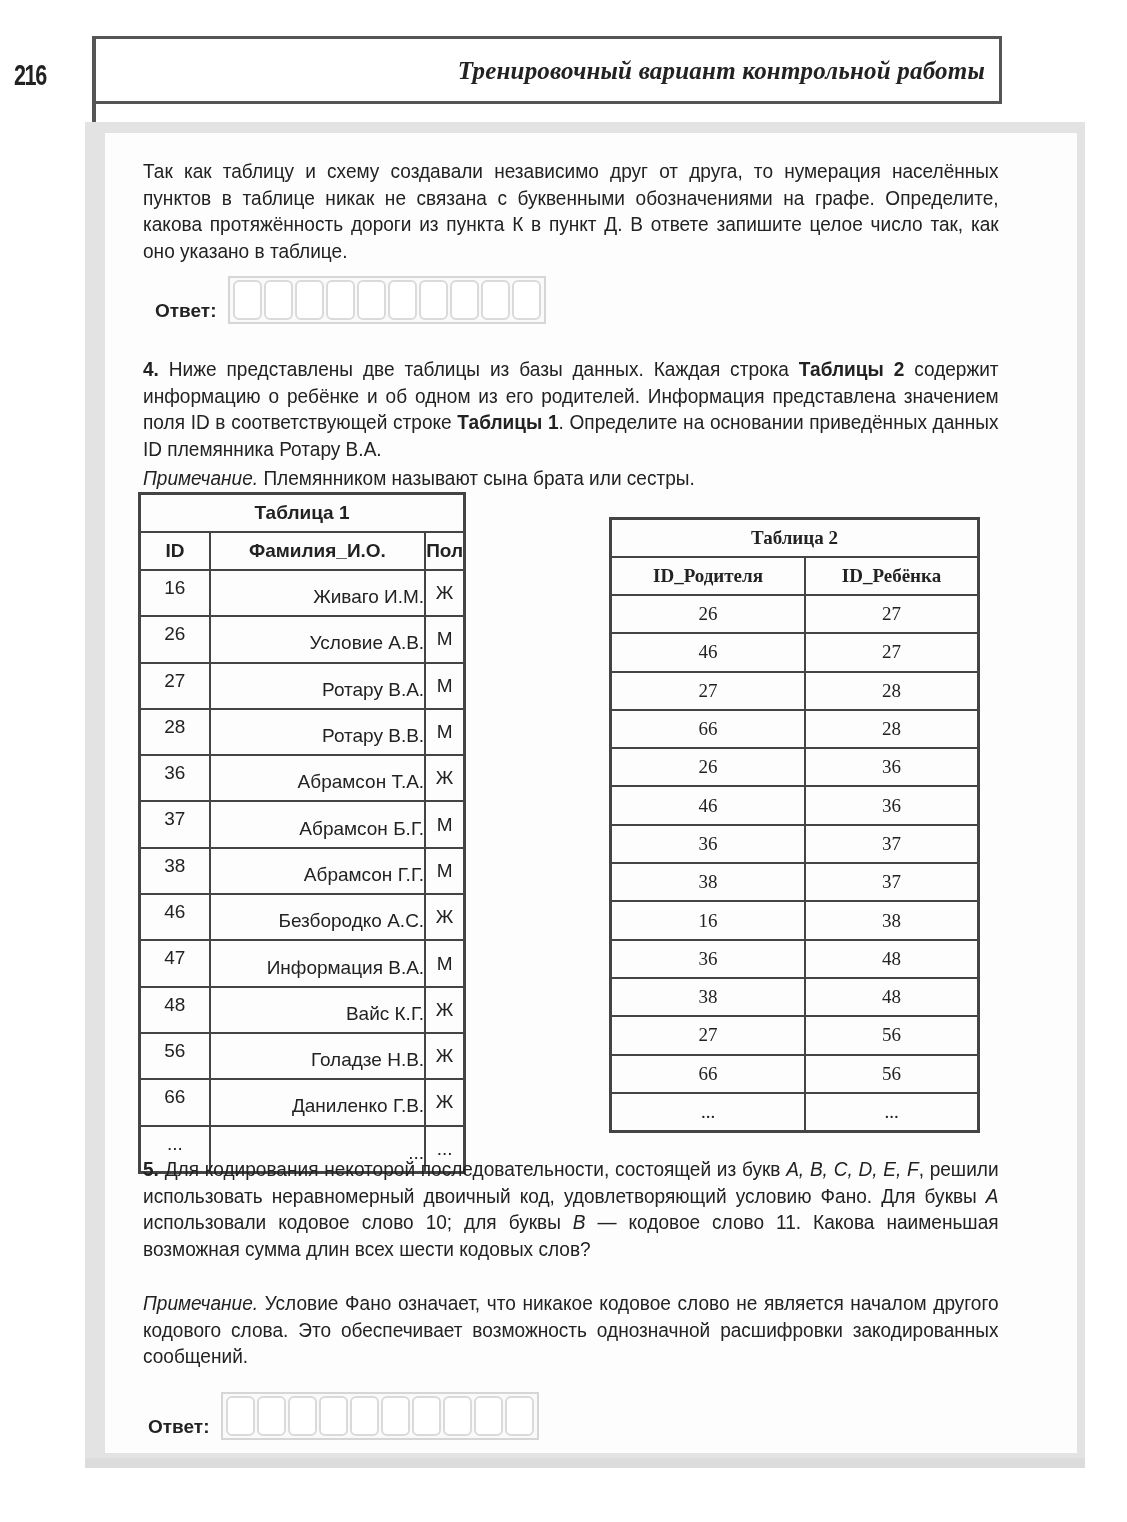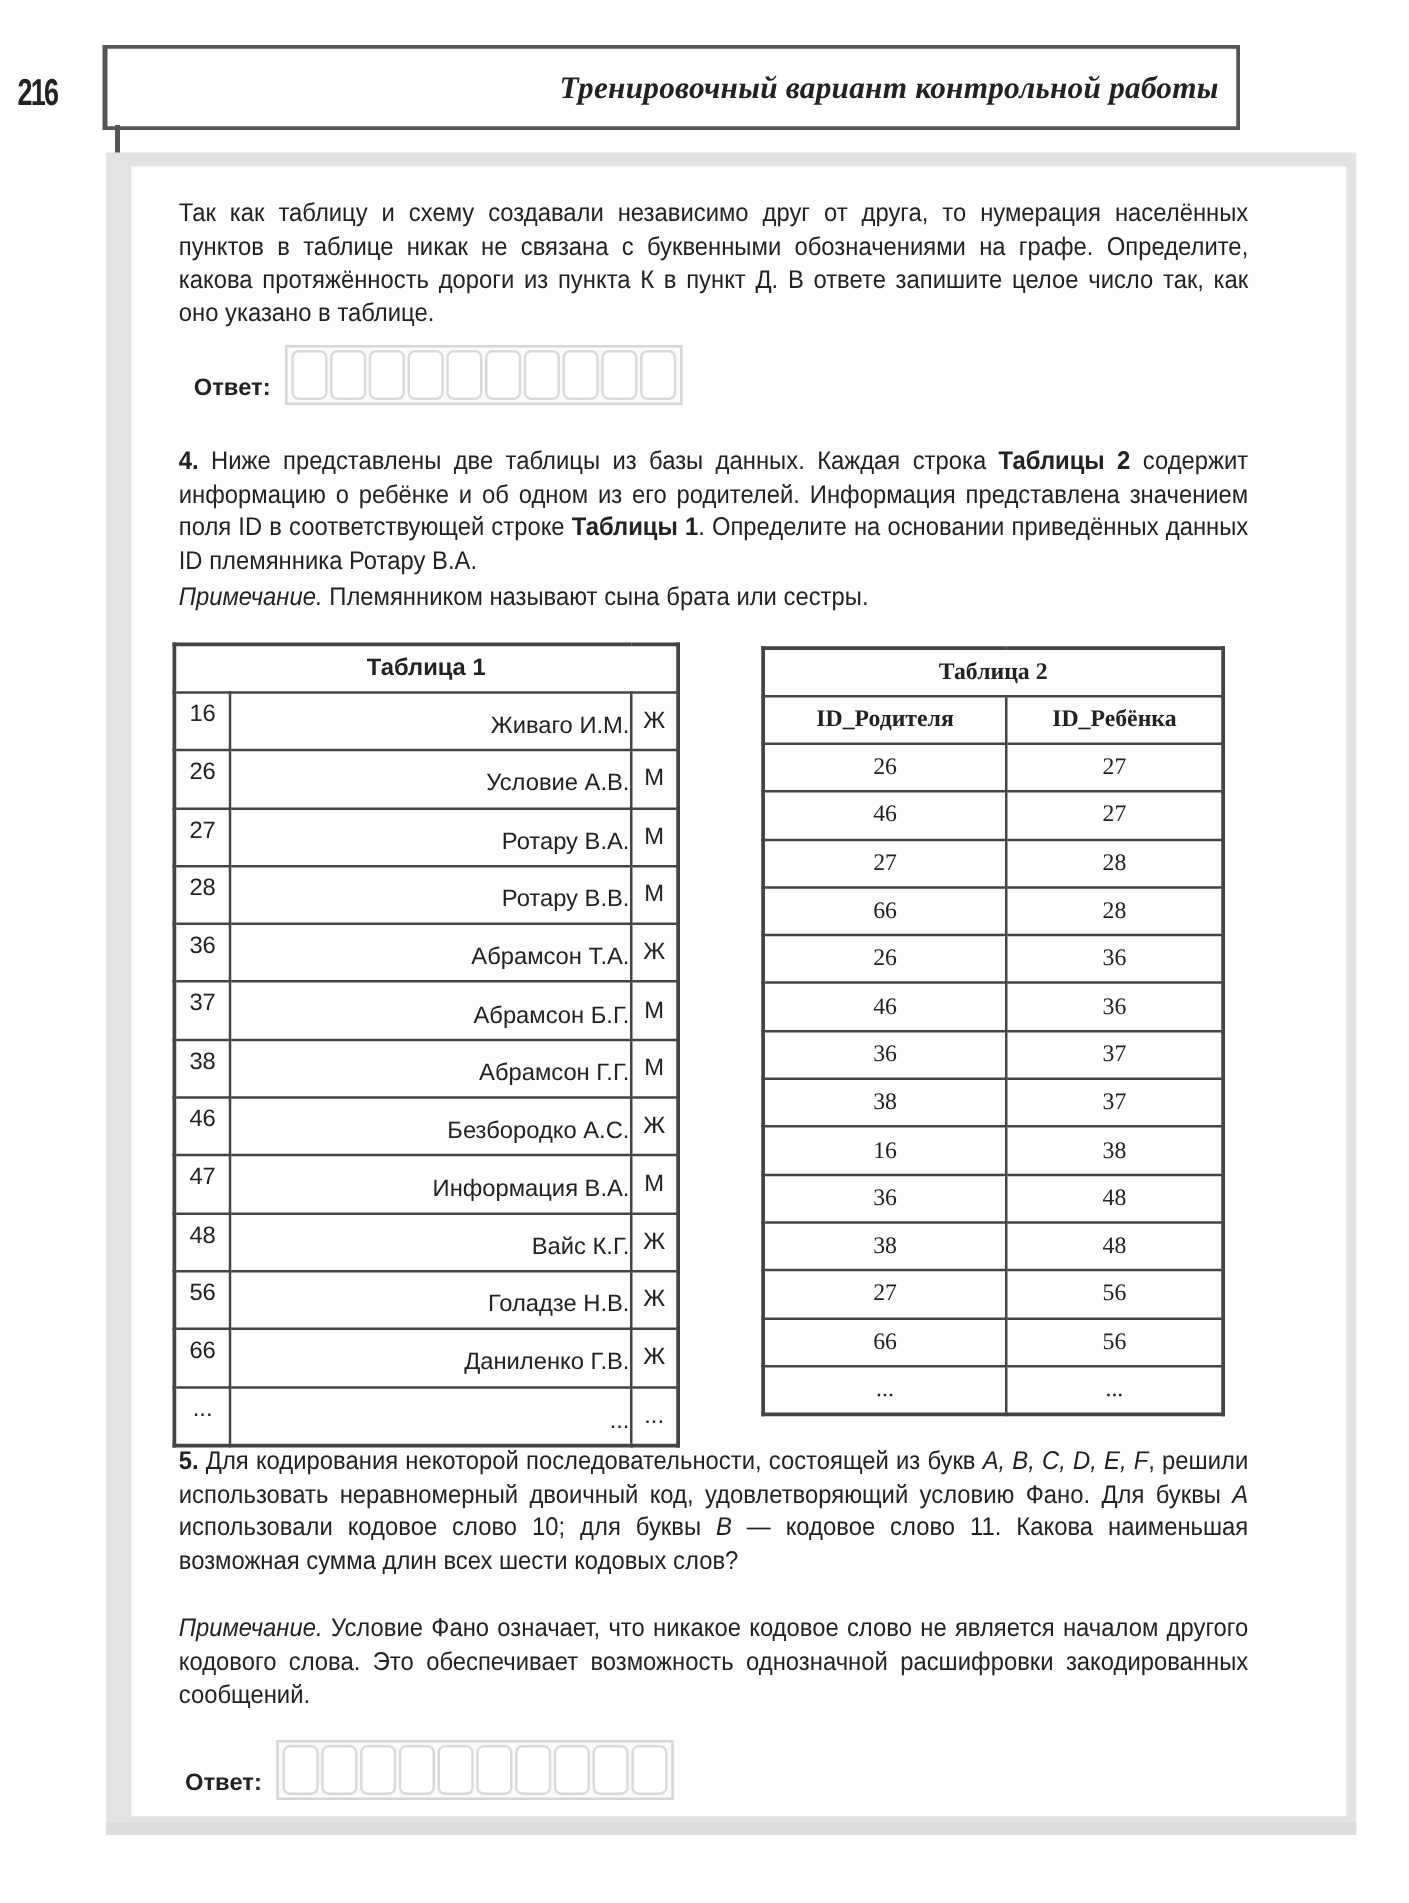--- a/index.html
+++ b/index.html
@@ -6,21 +6,21 @@
   body {
     width: 1127px; height: 1522px; background: #ffffff; position: relative; overflow: hidden;
     font-family: "Liberation Sans", sans-serif; color: #1a1a1a;
   }
   .page-number {
     position: absolute; left: 14px; top: 58px; font-family: "Liberation Sans", sans-serif;
     font-weight: bold; font-size: 30px; letter-spacing: -2px; transform: scaleX(0.72); transform-origin: left top;
     color: #222;
   }
   .header-box {
-    position: absolute; left: 82px; top: 36px; width: 910px; height: 68px;
+    position: absolute; left: 92px; top: 36px; width: 910px; height: 68px;
     border: 3px solid #555; border-left-width: 4px; box-sizing: border-box;
   }
   .header-left-tick {
     position: absolute; left: 92px; top: 100px; width: 4px; height: 30px; background: #555;
   }
   .header-title {
     position: absolute; right: 14px; top: 18px; font-family: "Liberation Serif", serif;
     font-style: italic; font-weight: bold; font-size: 25px; color: #222; letter-spacing: 0.2px;
   }
   .frame {
@@ -44,21 +44,21 @@
   .answer-cells { display: flex; border: 2px solid #d6d6d6; padding: 2px; background: #fafafa; }
   .answer-cell { width: 25px; height: 36px; border: 2px solid #dadada; border-radius: 6px; margin: 0 1px; background: #fff; }
 
   table.t { position: absolute; border-collapse: collapse; font-size: 19px; color: #222; }
   table.t td, table.t th { border: 2px solid #444; text-align: center; padding: 0; }
   table.t { border: 3px solid #444; }
   table.t th { font-weight: bold; height: 36px; }
   table.t td { height: 36.3px; }
   table.t td.name { text-align: right; padding-left: 10px; padding-top: 8px; }
   table.t td.id { vertical-align: top; padding-top: 6px; }
-  #t1 { left: 138px; top: 514px; width: 406px; padding-left: 29px; }
+  #t1 { left: 138px; top: 492px; width: 328px; padding-left: 29px; }
   #t2 { left: 609px; top: 517px; width: 371px; font-family: Liberation Serif, serif; }
   .stain { position:absolute; background:#e9e9e9; }
 </style>
 </head>
 <body>
 
 <div class="page-number">216</div>
 <div class="header-box">
   <div class="header-title">Тренировочный вариант контрольной работы</div>
 </div>
@@ -90,20 +90,25 @@
 </div>
 <div class="note" style="top:466px">
   <i>Примечание.</i><span> Племянником называют сына брата или сестры.</span>
 </div>
 
 <table class="t" id="t1">
   <thead>
     <tr>
         <th colspan="3">Таблица 1</th>
       </tr>
+    <tr>
+      <th style="width:84px">ID</th>
+      <th style="width:240px">Фамилия_И.О.</th>
+      <th>Пол</th>
+    </tr>
   </thead>
   <tbody id="t1-body">
       <tr>
         <td class="id">16</td>
         <td class="name">Живаго И.М.</td>
         <td>Ж</td>
       </tr>
       <tr>
         <td class="id">26</td>
         <td class="name">Условие А.В.</td>

